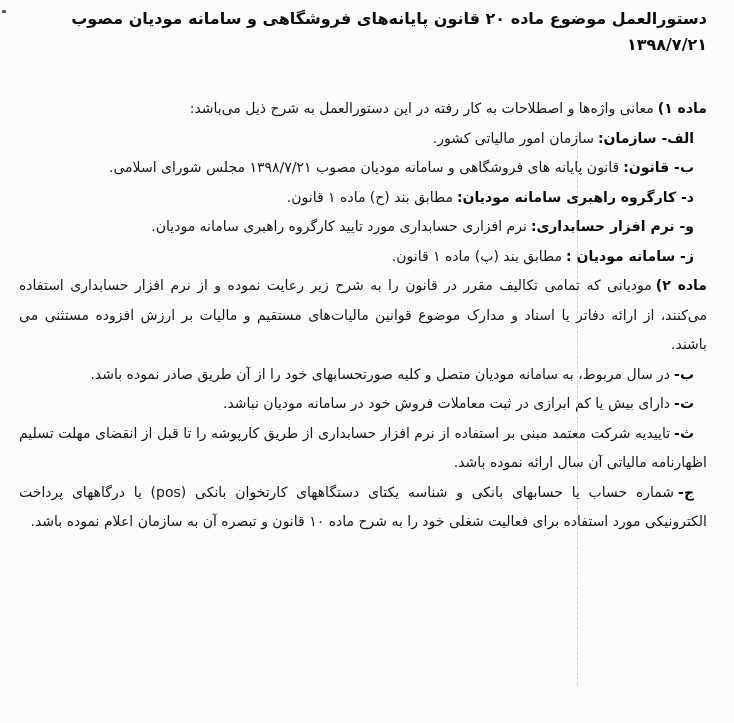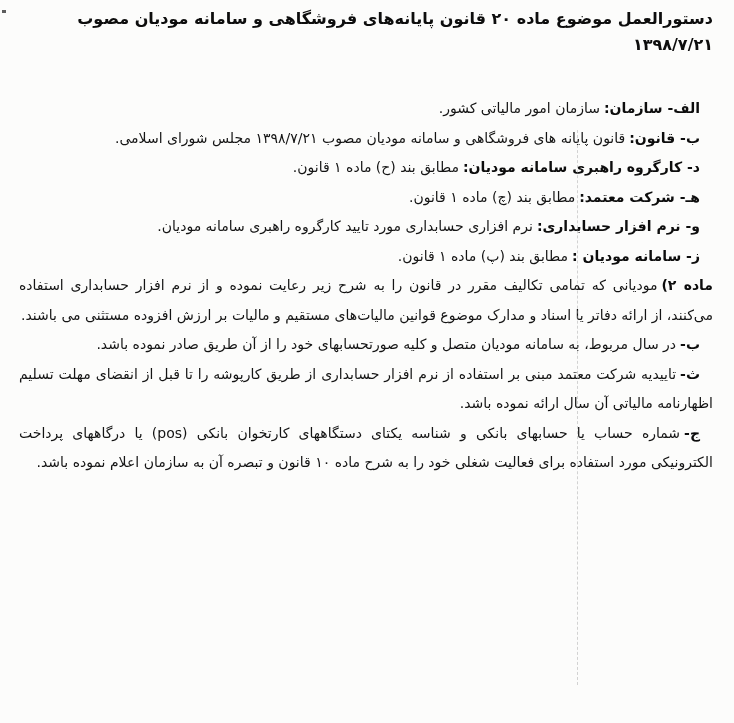--- a/index.html
+++ b/index.html
@@ -12,21 +12,21 @@
     height: 723px;
     overflow: hidden;
     font-family: "DejaVu Sans", sans-serif;
     color: #141414;
   }
   .page {
     position: relative;
     width: 734px;
     height: 723px;
     box-sizing: border-box;
-    padding: 6px 21px 0 19px;
+    padding: 6px 27px 0 19px;
     direction: rtl;
   }
   .doc-title {
     margin: 0;
     font-size: 16px;
     font-weight: bold;
     line-height: 26px;
     text-align: right;
     color: #0d0d0d;
   }
@@ -73,41 +73,42 @@
 </style>
 </head>
 <body>
 
 <div class="page">
 
   <h1 class="doc-title">دستورالعمل موضوع ماده ۲۰ قانون پایانه‌های فروشگاهی و سامانه مودیان مصوب ۱۳۹۸/۷/۲۱</h1>
 
   <div class="doc-body">
 
+    <p><b class="lbl">ماده ۱)</b><span>معانی واژه‌ها و اصطلاحات به کار رفته در این دستورالعمل به شرح ذیل می‌باشد:</span></p>
 
     <p class="item"><b class="lbl">الف- سازمان:</b><span>سازمان امور مالیاتی کشور.</span></p>
 
     <p class="item"><b class="lbl">ب- قانون:</b><span>قانون پایانه های فروشگاهی و سامانه مودیان مصوب ۱۳۹۸/۷/۲۱ مجلس شورای اسلامی.</span></p>
 
 
     <p class="item"><b class="lbl">د- کارگروه راهبری سامانه مودیان:</b><span>مطابق بند (ح) ماده ۱ قانون.</span></p>
 
-    <p class="item"><b class="lbl">هـ- شرکت معتمد:</b><span>مطابق بند (چ) ماده ۱ قانون.</span></p>
 
     <p class="item"><b class="lbl">و- نرم افزار حسابداری:</b><span>نرم افزاری حسابداری مورد تایید کارگروه راهبری سامانه مودیان.</span></p>
 
     <p class="item"><b class="lbl">ز- سامانه مودیان :</b><span>مطابق بند (پ) ماده ۱ قانون.</span></p>
 
 
     <p><b class="lbl">ماده ۲)</b><span>مودیانی که تمامی تکالیف مقرر در قانون را به شرح زیر رعایت نموده و از نرم افزار حسابداری استفاده می‌کنند، از ارائه دفاتر یا اسناد و مدارک موضوع قوانین مالیات‌های مستقیم و مالیات بر ارزش افزوده مستثنی می باشند.</span></p>
 
 
     <p class="item"><b class="lbl">ب-</b><span>در سال مربوط، به سامانه مودیان متصل و کلیه صورتحسابهای خود را از آن طریق صادر نموده باشد.</span></p>
 
 
+    <p class="item"><b class="lbl">ت-</b><span>دارای بیش یا کم ابرازی در ثبت معاملات فروش خود در سامانه مودیان نباشد.</span></p>
 
     <p class="item"><b class="lbl">ث-</b><span>تاییدیه شرکت معتمد مبنی بر استفاده از نرم افزار حسابداری از طریق کارپوشه را تا قبل از انقضای مهلت تسلیم اظهارنامه مالیاتی آن سال ارائه نموده باشد.</span></p>
 
     <p class="item"><b class="lbl">ج-</b><span>شماره حساب یا حسابهای بانکی و شناسه یکتای دستگاههای کارتخوان بانکی (pos) یا درگاههای پرداخت الکترونیکی مورد استفاده برای فعالیت شغلی خود را به شرح ماده ۱۰ قانون و تبصره آن به سازمان اعلام نموده باشد.</span></p>
 
   </div>
 
   <div class="crease"></div>
   <div class="speck"></div>
 

